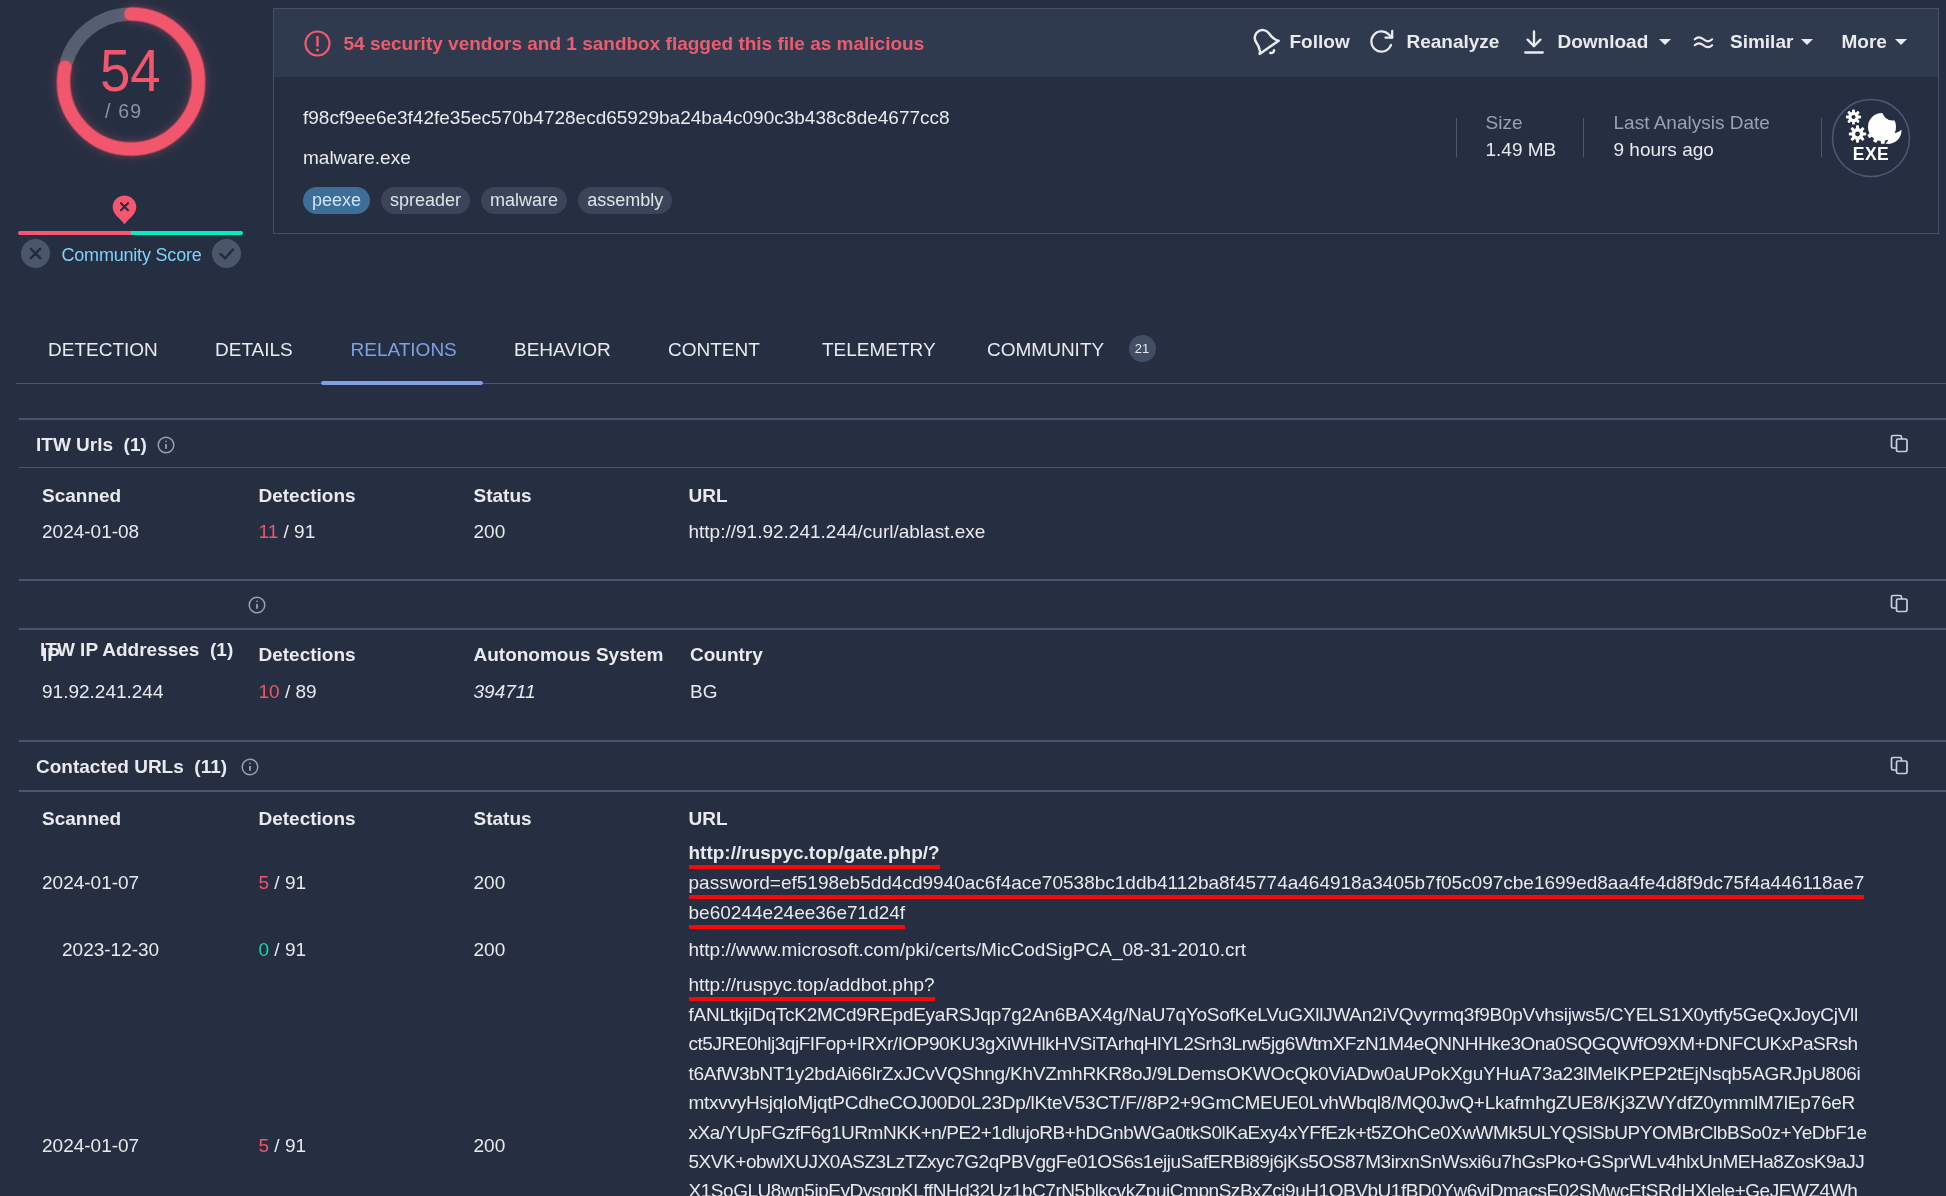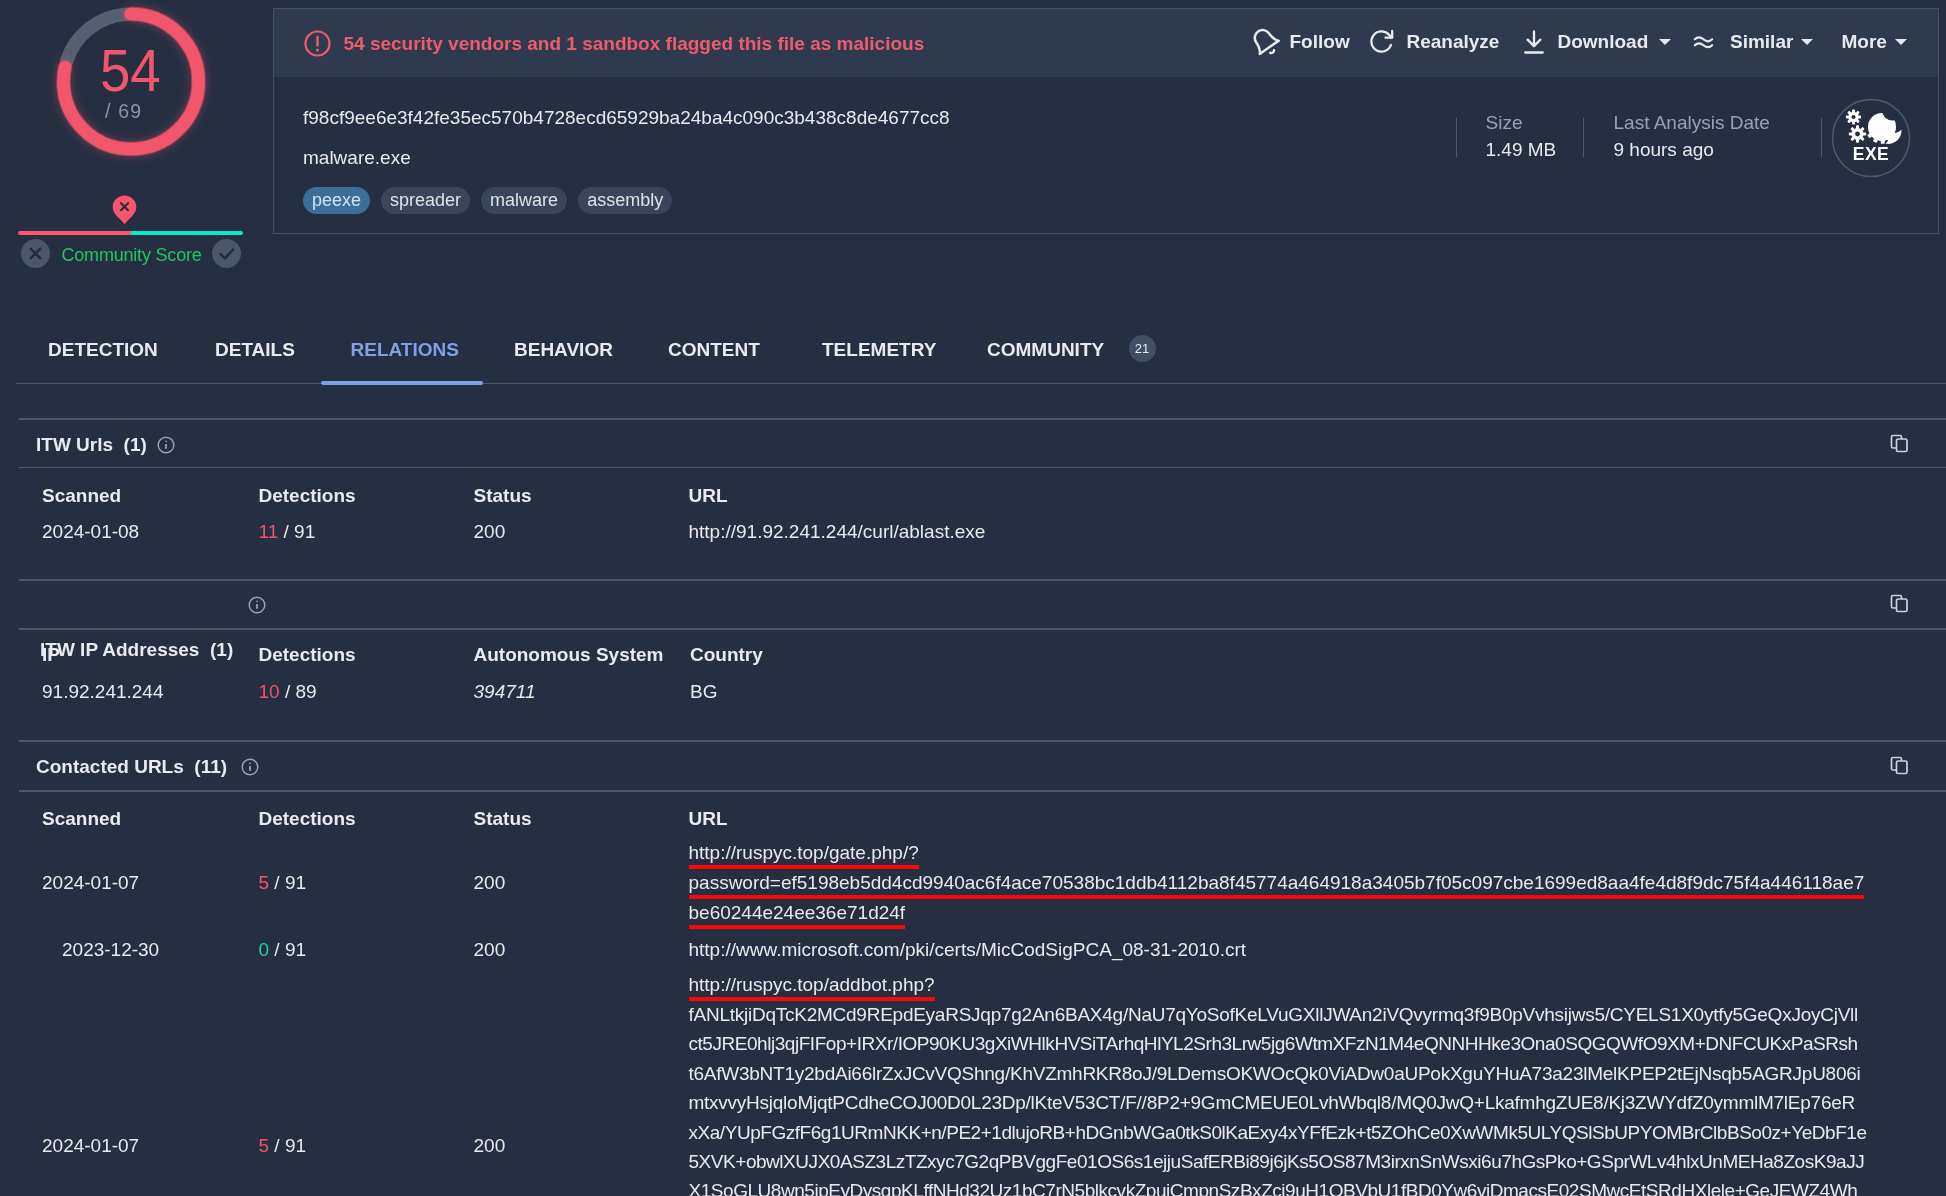--- a/index.html
+++ b/index.html
@@ -5,21 +5,21 @@
   * { margin:0; padding:0; box-sizing:border-box; }
   html,body { width:1946px; height:1196px; overflow:hidden; }
   body {
     background:#262E41;
     font-family:"Liberation Sans", sans-serif;
     color:#E8EAED;
     position:relative;
   }
   .abs { position:absolute; }
   .t20 { position:absolute; font-size:19px; line-height:20px; white-space:nowrap; }
-  .t19b { position:absolute; font-size:19px; line-height:19px; font-weight:bold; white-space:nowrap; }
+  .t19b { position:absolute; font-size:19px; line-height:19px; font-weight:normal; white-space:nowrap; }
   .b { font-weight:bold; }
   .red { color:#F0556A; }
   .green { color:#1FD3A5; }
   .hline { position:absolute; left:19px; right:0; height:1.5px; background:#4A566E; }
   .rline { display:inline-block; border-bottom:4px solid #FA0808; padding-bottom:2px; }
   .b64 { letter-spacing:-0.25px; }
   .b64b { letter-spacing:-0.46px; }
 </style>
 </head>
 <body>
@@ -41,21 +41,21 @@
 <div class="abs" style="left:130.5px; top:231.4px; width:112.5px; height:3.6px; background:#06EEC0; border-radius:0 2px 2px 0;"></div>
 
 <div class="abs" style="left:21px; top:239px; width:29px; height:29px; border-radius:50%; background:#4A5669;"></div>
 <svg class="abs" style="left:21px; top:239px;" width="29" height="29" viewBox="0 0 29 29">
   <path d="M9.8 9.8 L19.2 19.2 M19.2 9.8 L9.8 19.2" stroke="#222B3A" stroke-width="2.4" stroke-linecap="round"></path>
 </svg>
 <div class="abs" style="left:212px; top:239px; width:29px; height:29px; border-radius:50%; background:#4A5669;"></div>
 <svg class="abs" style="left:212px; top:239px;" width="29" height="29" viewBox="0 0 29 29">
   <path d="M8.5 15 L13 19.5 L21 10.5" stroke="#222B3A" stroke-width="2.4" fill="none" stroke-linecap="round" stroke-linejoin="round"></path>
 </svg>
-<div class="t20" style="left:61.5px; top:245.5px; font-size:18px; line-height:18px; color:#22c55e; letter-spacing:-0.2px;">Community Score</div>
+<div class="t20" style="left:61.5px; top:245.5px; font-size:18px; line-height:18px; color:#7dd3fc; letter-spacing:-0.2px;">Community Score</div>
 
 <div class="abs" style="left:273px; top:8px; width:1666px; height:226px; border:1px solid #44506A;"></div>
 <div class="abs" style="left:274px; top:9px; width:1664px; height:68px; background:#303A4E;"></div>
 
 <svg class="abs" style="left:304px; top:30px;" width="27" height="27" viewBox="0 0 27 27">
   <circle cx="13.5" cy="13.5" r="12" fill="none" stroke="#F15C6D" stroke-width="2.2"></circle>
   <line x1="13.5" y1="7" x2="13.5" y2="15.5" stroke="#F15C6D" stroke-width="2.4" stroke-linecap="round"></line>
   <circle cx="13.5" cy="20" r="1.5" fill="#F15C6D"></circle>
 </svg>
 <div class="t20 b" style="left:343.5px; top:34px; font-size:19px; line-height:19px; color:#ED5C6C;">54 security vendors and 1 sandbox flagged this file as malicious</div>
@@ -219,21 +219,21 @@
 <div class="hline" style="top:790px;"></div>
 
 <div class="t20 b" style="left:42px; top:808.5px;">Scanned</div>
 <div class="t20 b" style="left:258.5px; top:808.5px;">Detections</div>
 <div class="t20 b" style="left:473.5px; top:808.5px;">Status</div>
 <div class="t20 b" style="left:688.5px; top:808.5px;">URL</div>
 
 <div class="t20" style="left:42px; top:873px;">2024-01-07</div>
 <div class="t20" style="left:258.5px; top:873px;"><span class="red">5</span> / 91</div>
 <div class="t20" style="left:473.5px; top:873px;">200</div>
-<div class="t20" style="left:688.5px; top:843px;"><span class="rline">http://ruspyc.top/gate.php/?</span></div>
+<div class="t20" style="left:688.5px; top:843px;font-weight:bold;"><span class="rline">http://ruspyc.top/gate.php/?</span></div>
 <div class="t20" style="left:688.5px; top:873px;"><span class="rline">password=ef5198eb5dd4cd9940ac6f4ace70538bc1ddb4112ba8f45774a464918a3405b7f05c097cbe1699ed8aa4fe4d8f9dc75f4a446118ae7</span></div>
 <div class="t20" style="left:688.5px; top:903px;"><span class="rline">be60244e24ee36e71d24f</span></div>
 
 <div class="t20" style="left:42px; top:940px;margin-left:20px;">2023-12-30</div>
 <div class="t20" style="left:258.5px; top:940px;"><span class="green">0</span> / 91</div>
 <div class="t20" style="left:473.5px; top:940px;">200</div>
 <div class="t20" style="left:688.5px; top:940px;">http://www.microsoft.com/pki/certs/MicCodSigPCA_08-31-2010.crt</div>
 
 <div class="t20" style="left:42px; top:1135.5px;">2024-01-07</div>
 <div class="t20" style="left:258.5px; top:1135.5px;"><span class="red">5</span> / 91</div>

